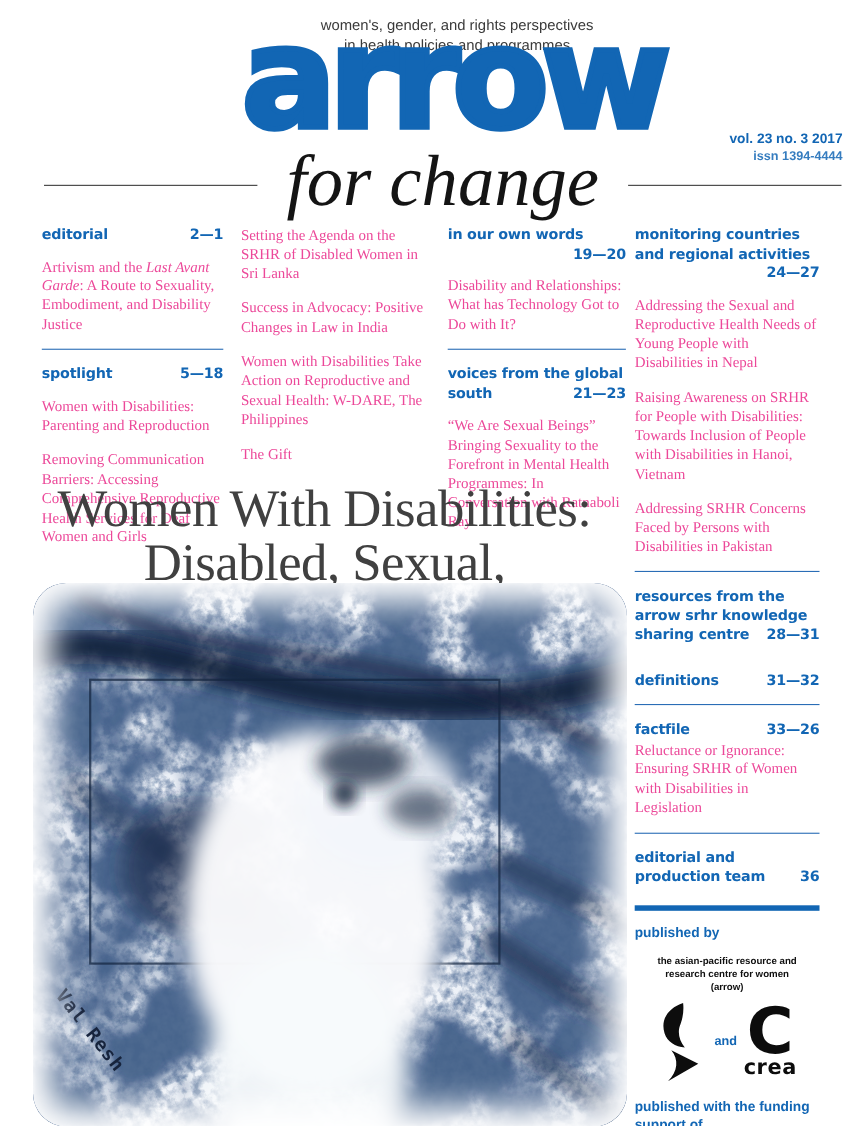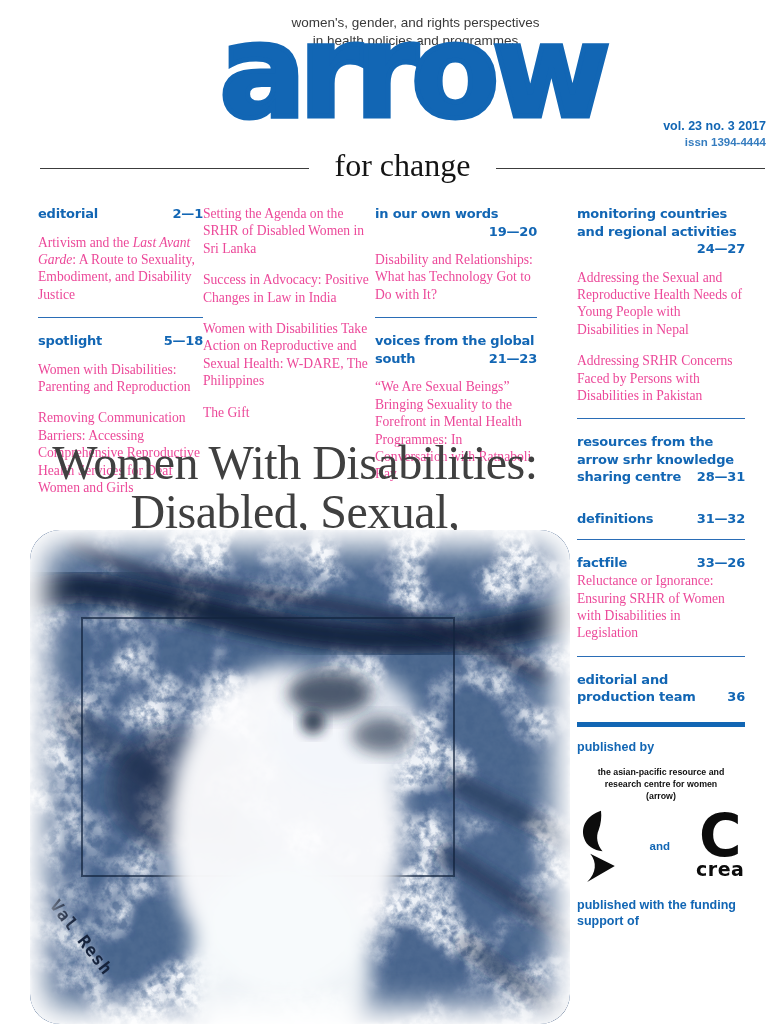--- a/index.html
+++ b/index.html
@@ -28,28 +28,28 @@
     color:#1266b4; line-height:1.35;
   }
   .volinfo .vol { font-weight:bold; font-size:12.5px; }
   .volinfo .issn { font-weight:bold; font-size:11.5px; opacity:.85; }
   .subtitle-row {
     position:absolute; top:140px; left:40px; right:38px; height:56px;
     display:flex; align-items:center;
   }
   .hline { flex:1; height:1px; background:#3c3c3c; }
   .forchange {
-    font-family:"Liberation Serif", serif; 
-    font-size:32px; color:#141414; line-height:1; padding:0 26px;
+    font-family:"Liberation Serif", serif; font-style:italic;
+    font-size:66px; color:#141414; line-height:1; padding:0 26px;
     transform:translateY(-3px);
   }
   
   .toc {
     position:absolute; top:205px; left:38px; width:531px;
-    display:grid; grid-template-columns:165px 172px 162px; 
+    display:grid; grid-template-columns:165px 172px 162px; column-gap:16px;
   }
   .sidebar { position:absolute; top:205px; left:577px; width:168px; }
   .sec {
     color:#1266b4; font-family:"DejaVu Sans", sans-serif; font-weight:bold;
     font-size:13px; line-height:1.35; overflow:hidden; margin:0 0 11px;
     letter-spacing:-0.2px;
   }
   .sec .pages { float:right; padding-left:6px; }
   .item {
     font-family:"Liberation Serif", serif; font-size:13.6px; color:#ec4899;
@@ -84,21 +84,21 @@
   .bar { height:5px; background:#1266b4; margin:16px 0 12px; }
   .pub-label, .funding {
     color:#1266b4; font-weight:bold; font-size:12.5px;
     line-height:1.35;
   }
   .org {
     text-align:center; font-size:8.8px; font-weight:bold; color:#101010;
     line-height:1.4; margin-top:10px;
   }
   .logo-row {
-    display:flex; align-items:center; justify-content:center; gap:26px;
+    display:flex; align-items:center; justify-content:center; gap:6px;
     margin-top:6px;
   }
   .and-label { color:#1266b4; font-weight:bold; font-size:11.5px; }
   .crea { text-align:center; line-height:1; }
   .crea .crea-c {
     font-family:"DejaVu Sans", sans-serif; font-weight:bold; font-size:58px;
     line-height:.85; color:#0c0c0c; display:block;
   }
   .crea .crea-t {
     font-family:"DejaVu Sans", sans-serif; font-weight:bold; font-size:19px;
@@ -200,20 +200,21 @@
       <ellipse cx="352" cy="205" rx="30" ry="18" fill="#16263f" filter="url(#fSoft8)" opacity="0.6"></ellipse>
       <circle cx="283" cy="192" r="12" fill="#0f1e36" filter="url(#fSoft6)" opacity="0.8"></circle>
     </svg>
     <div class="credit">Val Resh</div>
     <div class="vignette"></div>
   </div>
 
   <div class="sidebar">
     <div class="sec"><span>monitoring countries and regional activities</span><span class="pages">24—27</span></div>
     <div class="item">Addressing the Sexual and Reproductive Health Needs of Young People with Disabilities in Nepal</div>
+    <div class="item">Raising Awareness on SRHR for People with Disabilities: Towards Inclusion of People with Disabilities in Hanoi, Vietnam</div>
     <div class="item">Addressing SRHR Concerns Faced by Persons with Disabilities in Pakistan</div>
     <hr class="rule">
     <div class="sec"><span>resources from the arrow srhr knowledge sharing centre</span><span class="pages">28—31</span></div>
     <div class="sec mt"><span>definitions</span><span class="pages">31—32</span></div>
     <hr class="rule">
     <div class="sec" style="margin-bottom:1px"><span>factfile</span><span class="pages">33—26</span></div>
     <div class="item">Reluctance or Ignorance: Ensuring SRHR of Women with Disabilities in Legislation</div>
     <hr class="rule">
     <div class="sec"><span>editorial and production team</span><span class="pages">36</span></div>
 

